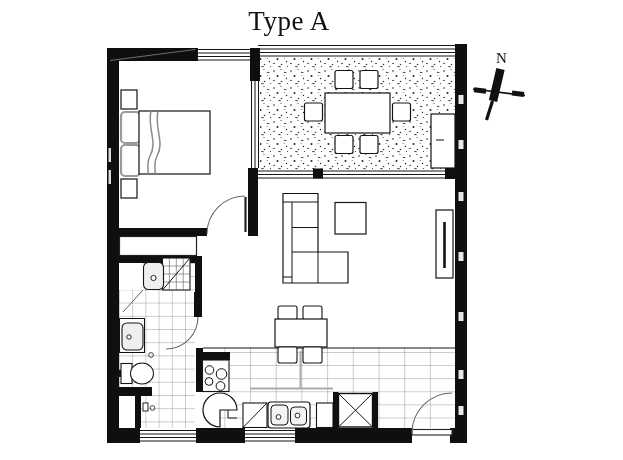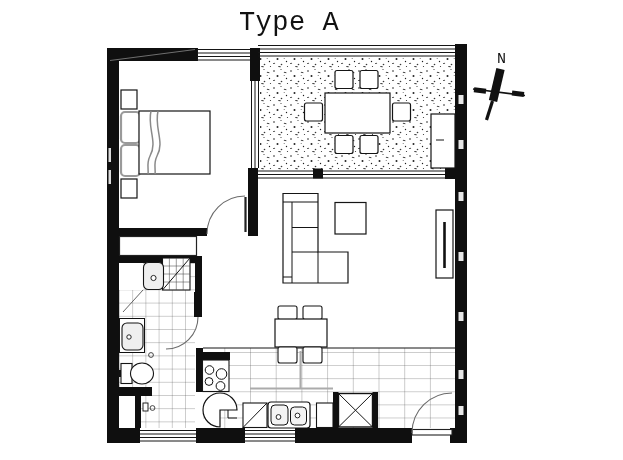--- a/index.html
+++ b/index.html
@@ -1,19 +1,19 @@
 <!DOCTYPE html>
 <html style="--c-background: #ffffff; --c-ink: #151515; --c-wall: #0f0f0f; --c-tile_grid: #4a4a4a; --c-soft_gray: #9a9a9a; --c-door_arc: #6b6b6b;"><head>
 <meta charset="utf-8">
 <style>
   html,body{margin:0;padding:0;background:#fff;}
   .page{
     width:623px;height:460px;position:relative;overflow:hidden;
     background:var(--c-background,#fff);
-    font-family:Liberation Mono, monospace;
+    font-family:Liberation Serif, serif;
   }
   svg{display:block}
   .wall{fill:var(--c-wall,#0f0f0f);stroke:none}
   .win{stroke:var(--c-ink,#111);stroke-width:1;fill:none}
   .thin{stroke:var(--c-ink,#111);stroke-width:1;fill:none}
   .furn{fill:#fff;stroke:var(--c-ink,#111);stroke-width:1.2}
   .furn2{fill:#fff;stroke:var(--c-ink,#111);stroke-width:1.1}
   .soft{fill:#fff;stroke:var(--c-soft_gray,#9a9a9a);stroke-width:2.2}
   .fix{fill:#efefef;stroke:var(--c-ink,#111);stroke-width:1.1}
   .arc{stroke:var(--c-door_arc,#6b6b6b);stroke-width:1.1;fill:none}

